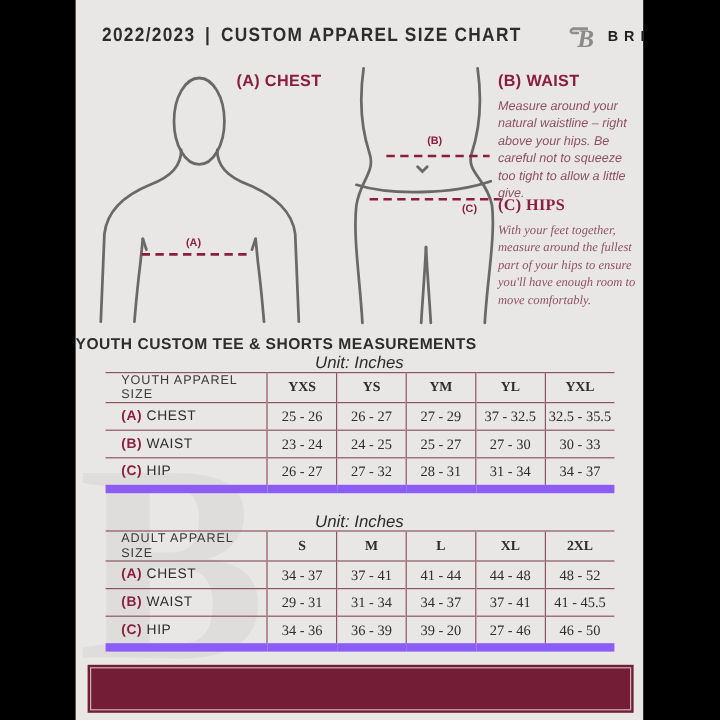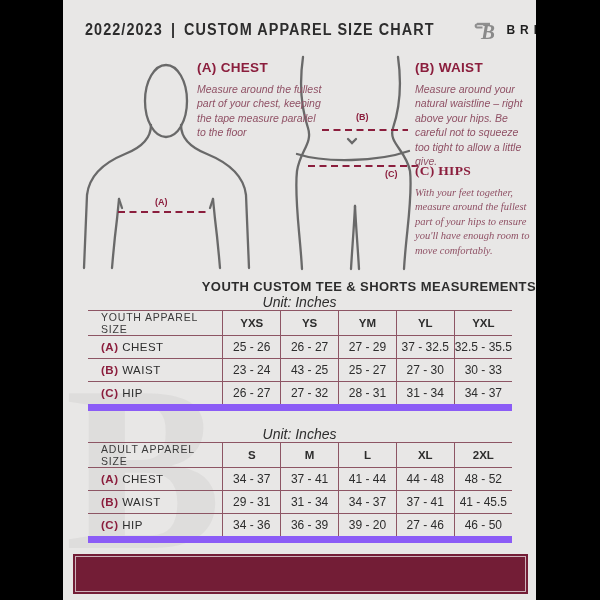--- a/index.html
+++ b/index.html
@@ -39,38 +39,38 @@
   }
   .guide-block{position:absolute;z-index:2;}
   .guide-heading{font-size:13.5px;font-weight:bold;color:#8b1e3d;letter-spacing:0.3px;}
   .guide-body{
     margin-top:7px;font-size:10.5px;font-style:italic;font-weight:500;
     color:#8f5064;line-height:1.38;
   }
 
   
   .section-title{
-    position:absolute;left:0;width:100%;text-align:right;
+    position:absolute;left:0;width:100%;text-align:left;
     font-size:13px;font-weight:bold;color:#2d2d2d;letter-spacing:0.4px;
   }
   .unit-line{
     position:absolute;left:0;width:100%;text-align:center;
     font-size:14px;font-style:italic;color:#2d2d2d;
   }
   table.size-table{
     position:absolute;left:25px;width:424px;border-collapse:collapse;
     table-layout:fixed;
   }
   .size-table td,.size-table th{
     border-top:1px solid #8d5564;height:22px;padding:0;text-align:center;
     font-size:12px;color:#2d2d2d;background:transparent;
   }
   .size-table tr.hdr td,.size-table tr.hdr th{height:24px;}
   .size-table tr:last-child td,.size-table tr:last-child th{border-bottom:7px solid #8b5cf6;}
-  .size-table td.val-col,.size-table th.val-col{border-left:1px solid #8d5564;}
+  .size-table td.val-col,.size-table th.val-col{border-left:1px solid #8d5564;font-family:Liberation Serif, serif;}
   .size-table .corner{
     text-align:left;padding-left:13px;font-size:10.5px;letter-spacing:0.8px;color:#3a3a3a;
     font-weight:normal;
   }
   .size-table .size-h{font-weight:bold;font-size:11.5px;}
   .size-table .rowlabel{text-align:left;padding-left:13px;font-size:11.5px;letter-spacing:0.5px;}
   .size-table .rowlabel .pfx{font-weight:bold;color:#8b1e3d;}
   .size-table .rowlabel .nm{color:#2d2d2d;}
 
   .footer-bar{
@@ -126,21 +126,20 @@
         <path d="M245 111 L355 111"></path>
       </g>
     </svg>
 
     <span class="marker" style="left:92px;top:197px;">(A)</span>
     <span class="marker" style="left:293px;top:112px;">(B)</span>
     <span class="marker" style="left:322px;top:169px;">(C)</span>
 
     <div class="guide-block" style="left:134px;top:60px;width:130px;">
       <div class="guide-heading">(A) CHEST</div>
-      <div class="guide-body">Measure around the fullest part of your chest, keeping the tape measure parallel to the floor</div>
     </div>
 
     <div class="guide-block" style="left:352px;top:60px;width:118px;">
       <div class="guide-heading">(B) WAIST</div>
       <div class="guide-body">Measure around your natural waistline – right above your hips. Be careful not to squeeze too tight to allow a little give.</div>
     </div>
 
     <div class="guide-block" style="left:352px;top:163px;width:121px;font-family:Liberation Serif, serif;">
       <div class="guide-heading">(C) HIPS</div>
       <div class="guide-body">With your feet together, measure around the fullest part of your hips to ensure you'll have enough room to move comfortably.</div>
@@ -177,21 +176,21 @@
         <td class="val-col">27 - 29</td>
         <td class="val-col">37 - 32.5</td>
         <td class="val-col">32.5 - 35.5</td>
       </tr>
       <tr>
         <td class="rowlabel">
           <span class="pfx">(B)</span>
           <span class="nm">WAIST</span>
         </td>
         <td class="val-col">23 - 24</td>
-        <td class="val-col">43 - 25</td>
+        <td class="val-col">24 - 25</td>
         <td class="val-col">25 - 27</td>
         <td class="val-col">27 - 30</td>
         <td class="val-col">30 - 33</td>
       </tr>
       <tr>
         <td class="rowlabel">
           <span class="pfx">(C)</span>
           <span class="nm">HIP</span>
         </td>
         <td class="val-col">26 - 27</td>

